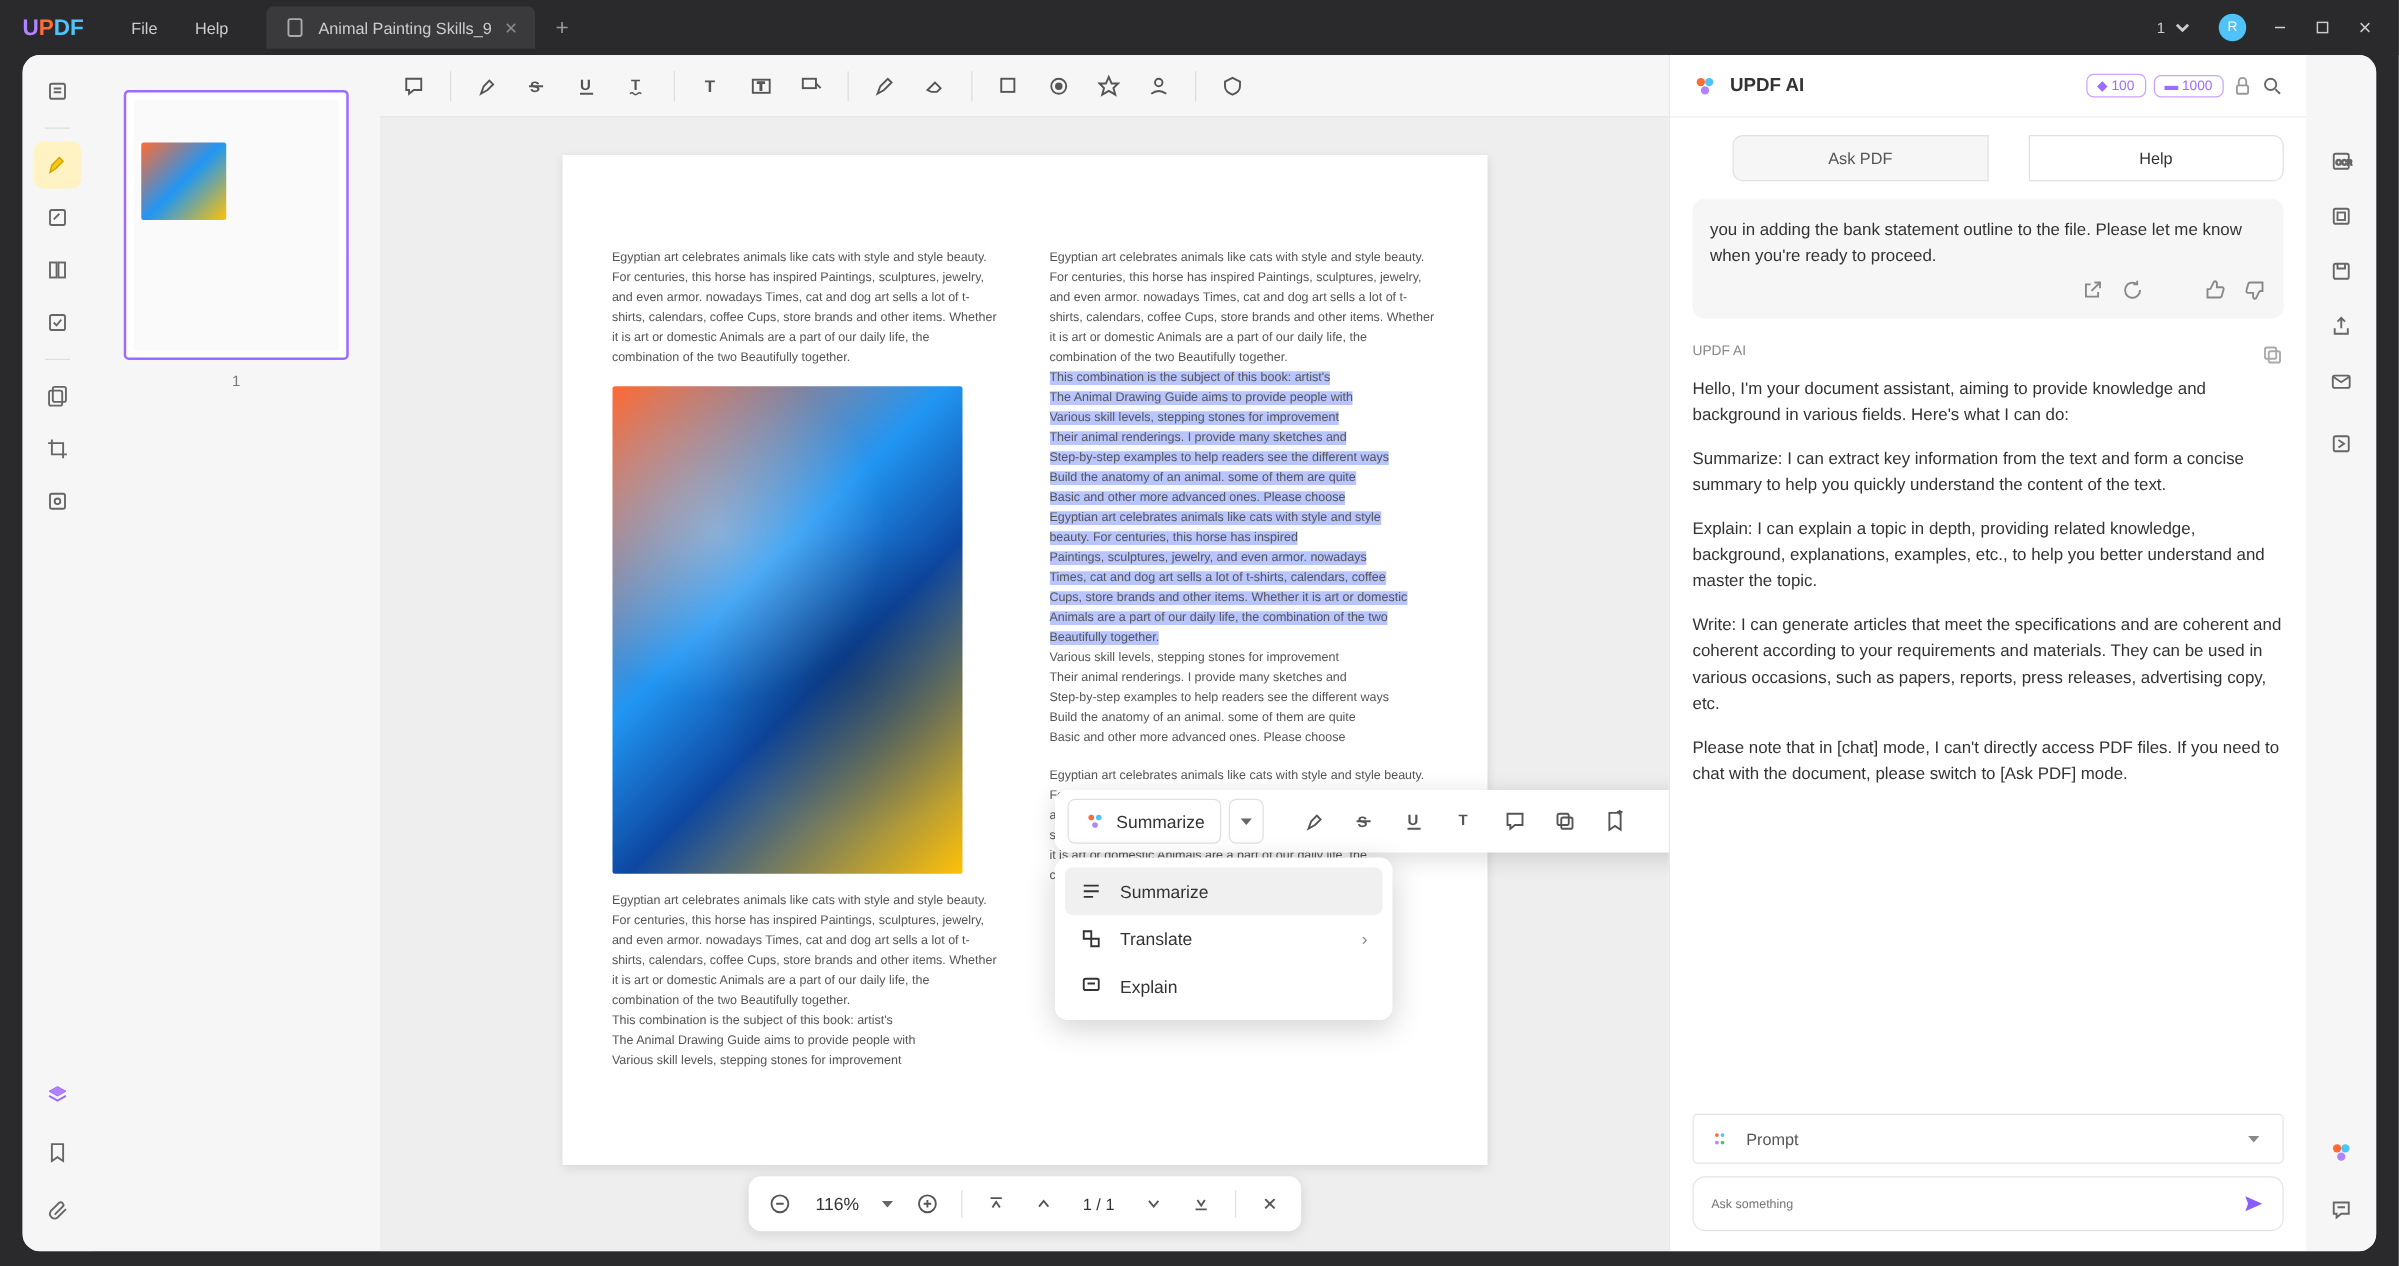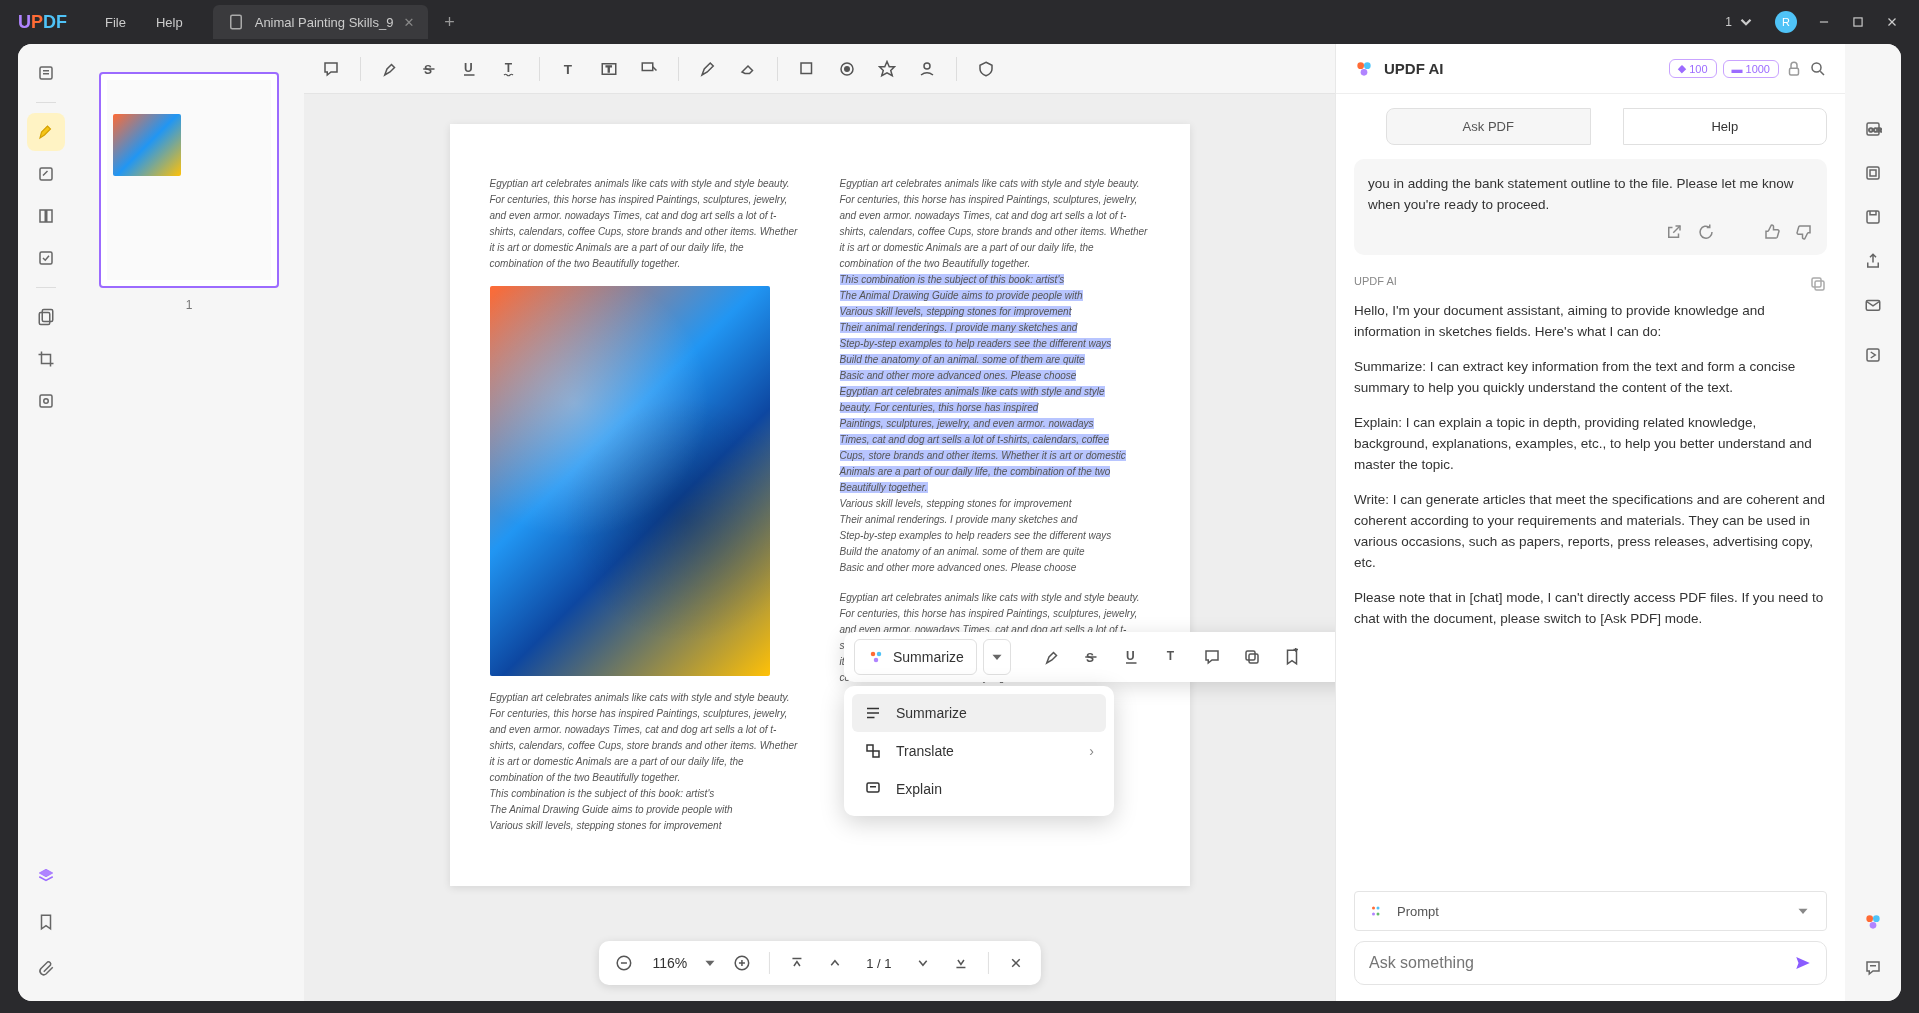--- a/index.html
+++ b/index.html
@@ -29,21 +29,21 @@
 .thumb { width:180px; margin:0 auto; border:2px solid #9c6bff; border-radius:4px; padding:6px; background:#fff; }
 .thumb-inner { width:100%; height:200px; background:#fafafa; position:relative; overflow:hidden; font-size:4px; color:#888; line-height:5px;}
 .thumb-img { position:absolute; left:6px; top:34px; width:68px; height:62px; background:linear-gradient(135deg,#ff6b35,#2196f3,#ffc107); border-radius:2px;}
 .thumb-num { text-align:center; font-size:12px; color:#777; margin-top:10px; }
 
 .docpane { flex:1; background:#eee; position:relative; overflow:hidden; }
 .toolbar { height:50px; background:#f6f6f6; display:flex; align-items:center; padding:0 10px; gap:6px; border-bottom:1px solid #e4e4e4;}
 .toolbar .tbtn { width:34px; height:34px; display:flex; align-items:center; justify-content:center; color:#555; border-radius:6px; }
 .toolbar .tsep { width:1px; height:24px; background:#ddd; margin:0 6px; }
 
-.page { position:absolute; top:80px; left:50%; transform:translateX(-50%); width:740px; background:#fff; box-shadow:0 2px 8px rgba(0,0,0,.1); padding:52px 40px; font-size:10px; color:#555; line-height:16px;font-style:italic; }
+.page { position:absolute; top:80px; left:50%; transform:translateX(-50%); width:740px; background:#fff; box-shadow:0 2px 8px rgba(0,0,0,.1); padding:75px 40px; font-size:10px; color:#555; line-height:16px; }
 .cols { display:flex; gap:40px; }
 .col { flex:1; }
 .docimg { width:280px; height:390px; background:linear-gradient(135deg,#ff6b35 0%,#2196f3 40%,#0d47a1 60%,#ffc107 100%); margin-top:14px; border-radius:2px; position:relative; overflow:hidden;}
 .docimg::before{content:"";position:absolute;inset:0;background:radial-gradient(circle at 30% 30%,rgba(255,255,255,.3),transparent 40%),radial-gradient(circle at 70% 60%,rgba(0,0,0,.2),transparent 40%);}
 .hl { background:#b8c5ff; }
 
 .ctxbar { position:absolute; background:#fff; border-radius:10px; box-shadow:0 4px 20px rgba(0,0,0,.15); height:50px; display:flex; align-items:center; padding:0 10px; gap:6px; }
 .ctxbar .primary { display:flex; align-items:center; gap:8px; padding:0 12px; height:36px; border-radius:6px; font-size:14px; color:#333; border:1px solid #e0e0e0;}
 .ctxbar .primary .aiicon { width:18px; height:18px; }
 .ctxbar .dd { width:28px; height:36px; border:1px solid #e0e0e0; border-radius:6px; display:flex; align-items:center; justify-content:center; color:#666;}
@@ -70,21 +70,21 @@
 .aitab { flex:1; text-align:center; padding:10px; font-size:13px; border:1px solid #e0e0e0; background:#f6f6f6; color:#555;margin-left:32px;}
 .aitab:first-child { border-radius:8px 0 0 8px; }
 .aitab:last-child { border-radius:0 8px 8px 0; background:#fff; color:#333; }
 .chat { flex:1; overflow:auto; padding:14px 18px; font-size:13.5px; color:#333; line-height:21px; }
 .bubble { background:#f6f6f6; border-radius:10px; padding:14px; margin-bottom:12px; }
 .chat .label { font-size:11px; color:#888; margin:4px 0 8px; }
 .actions { display:flex; gap:14px; justify-content:flex-end; color:#888; padding-top:8px;}
 .chat p { margin-bottom:14px; }
 .promptbar { border:1px solid #e4e4e4; border-radius:4px; margin:0 18px 10px; padding:10px 14px; display:flex; align-items:center; gap:10px; font-size:13px; color:#555;}
 .inputbar { border:1px solid #e4e4e4; border-radius:10px; margin:0 18px 16px; padding:12px 14px; display:flex; align-items:center; gap:10px; }
-.inputbar input { flex:1; border:none; outline:none; font-size:16px; color:#4c1d95; }
+.inputbar input { flex:1; border:none; outline:none; font-size:10px; color:#4c1d95; }
 .send { color:#8a5cff; }
 
 .rightrail { width:56px; background:#f6f6f6; display:flex; flex-direction:column; align-items:center; padding-top:10px; gap:6px;}
 .rightrail .ic { width:38px; height:38px; display:flex; align-items:center; justify-content:center; color:#666; }
 .rightrail .bottom { margin-top:auto; margin-bottom:14px; display:flex; flex-direction:column; gap:8px; align-items:center;}
 .ailogo { width:20px; height:20px; }
 
 svg { width:18px; height:18px; }
 </style>
 </head>
@@ -519,21 +519,21 @@
       </div>
       <div style="display:flex; align-items:center; gap:6px;">
         <div class="label">UPDF AI</div>
         <div style="flex:1"></div>
         <svg viewBox="0 0 24 24" fill="none" stroke="#aaa" stroke-width="2" width="14" height="14">
             <rect x="8" y="8" width="12" height="12" rx="2"></rect>
             <rect x="4" y="4" width="12" height="12" rx="2"></rect>
           </svg>
       </div>
       <div>
-        <p>Hello, I'm your document assistant, aiming to provide knowledge and information in sketches fields. Here's what I can do:</p>
+        <p>Hello, I'm your document assistant, aiming to provide knowledge and background in various fields. Here's what I can do:</p>
         <p>Summarize: I can extract key information from the text and form a concise summary to help you quickly understand the content of the text.</p>
         <p>Explain: I can explain a topic in depth, providing related knowledge, background, explanations, examples, etc., to help you better understand and master the topic.</p>
         <p>Write: I can generate articles that meet the specifications and are coherent and coherent according to your requirements and materials. They can be used in various occasions, such as papers, reports, press releases, advertising copy, etc.</p>
         <p>Please note that in [chat] mode, I can't directly access PDF files. If you need to chat with the document, please switch to [Ask PDF] mode.</p>
       </div>
     </div>
     <div class="promptbar">
       <svg viewBox="0 0 24 24" width="16" height="16">
           <circle cx="6" cy="8" r="2" fill="#ff6b35"></circle>
           <circle cx="12" cy="8" r="2" fill="#4fc3f7"></circle>

